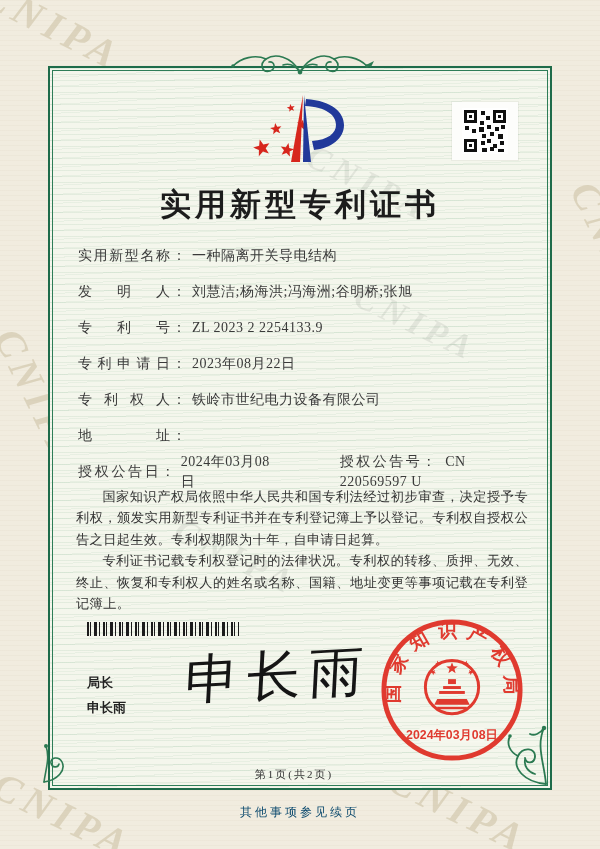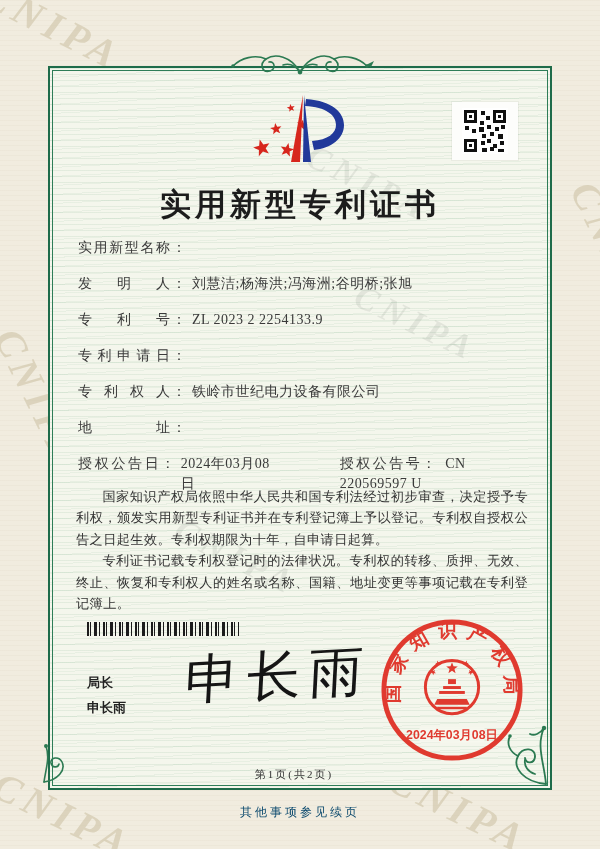--- a/index.html
+++ b/index.html
@@ -42,21 +42,21 @@
   
   .cert-no { position:absolute; left:28px; top:34px; font-size:13.5px; letter-spacing:1.5px; color:#333; }
   .logo { position:absolute; left:197px; top:22px; width:110px; height:82px; }
   .qr-panel { position:absolute; left:402px; top:34px; width:66px; height:58px; background:#fdfdfb;
               box-shadow:0 0 0 1px rgba(0,0,0,.04); display:flex; align-items:center; justify-content:center; }
   
   .title { position:absolute; left:0; right:0; top:116px; text-align:center;
            font-size:31px; font-weight:700; letter-spacing:4px; color:#1c1c1c; }
   
   .fields { position:absolute; left:28px; right:24px; top:170px; font-size:14px; color:#3a3a3a; }
-  .frow { height:36px; display:flex; align-items:flex-start; line-height:20px; }
+  .frow { height:36px; display:flex; align-items:center; line-height:20px; }
   .flabel { display:inline-block; width:92px; text-align:justify; text-align-last:justify; }
   .colon { display:inline-block; margin:0 6px 0 2px; }
   .fvalue { letter-spacing:.5px; }
   .fpair2 { margin-left:68px; }
   
   .paras { position:absolute; left:26px; right:22px; top:418px; font-size:13.2px; line-height:1.62;
            color:#333; text-align:justify; letter-spacing:.4px; }
   .paras p { text-indent:2em; }
   
   .barcode { position:absolute; left:37px; top:554px; width:152px; height:14px;
@@ -154,34 +154,36 @@
         </g>
       </svg>
     </div>
 
     <div class="title">实用新型专利证书</div>
 
     <div class="fields">
       <div class="frow">
         <span class="flabel">实用新型名称</span>
           <span class="colon">：</span>
+        <span class="fvalue">一种隔离开关导电结构</span>
       </div>
       <div class="frow">
         <span class="flabel">发明人</span>
           <span class="colon">：</span>
         <span class="fvalue">刘慧洁;杨海洪;冯海洲;谷明桥;张旭</span>
       </div>
       <div class="frow">
         <span class="flabel">专利号</span>
           <span class="colon">：</span>
         <span class="fvalue">ZL 2023 2 2254133.9</span>
       </div>
       <div class="frow">
         <span class="flabel">专利申请日</span>
           <span class="colon">：</span>
+        <span class="fvalue">2023年08月22日</span>
       </div>
       <div class="frow">
         <span class="flabel">专利权人</span>
           <span class="colon">：</span>
         <span class="fvalue">铁岭市世纪电力设备有限公司</span>
       </div>
       <div class="frow">
         <span class="flabel">地址</span>
           <span class="colon">：</span>
       </div>

